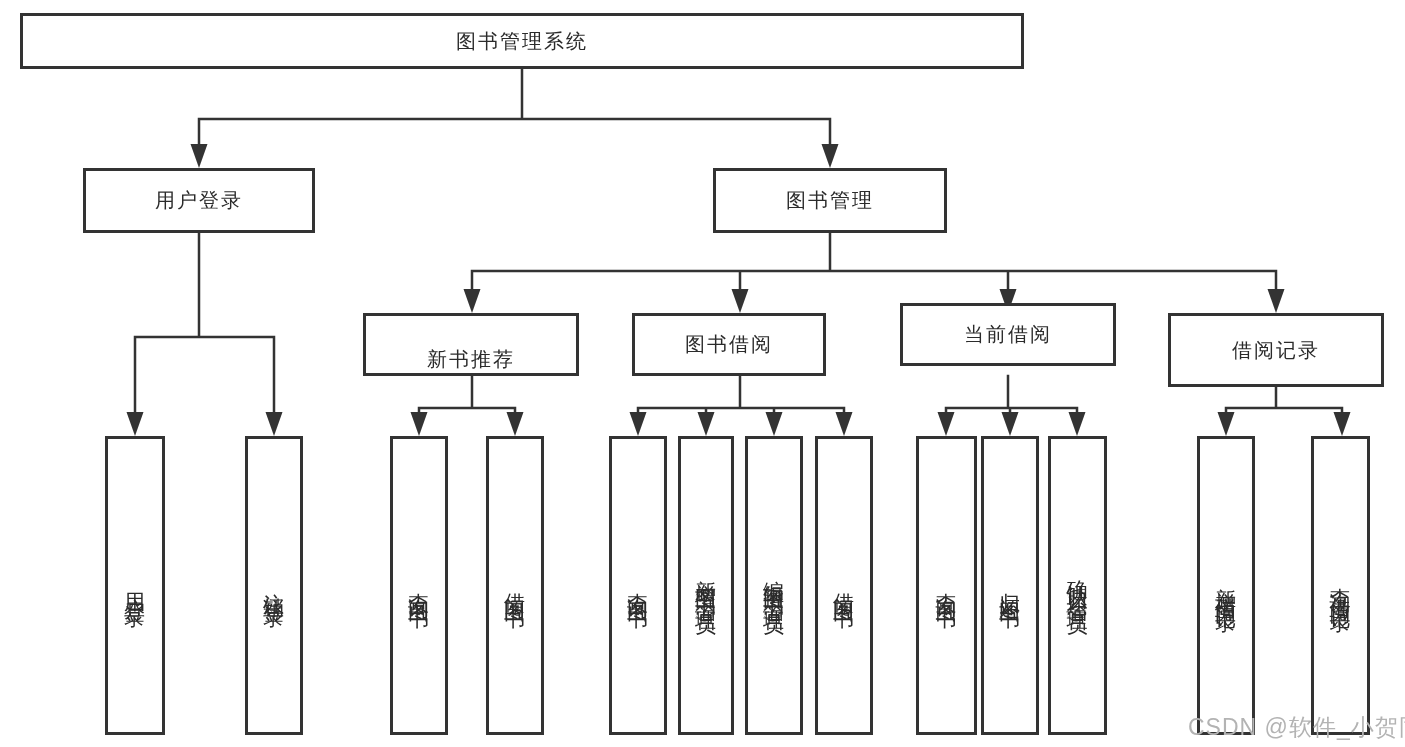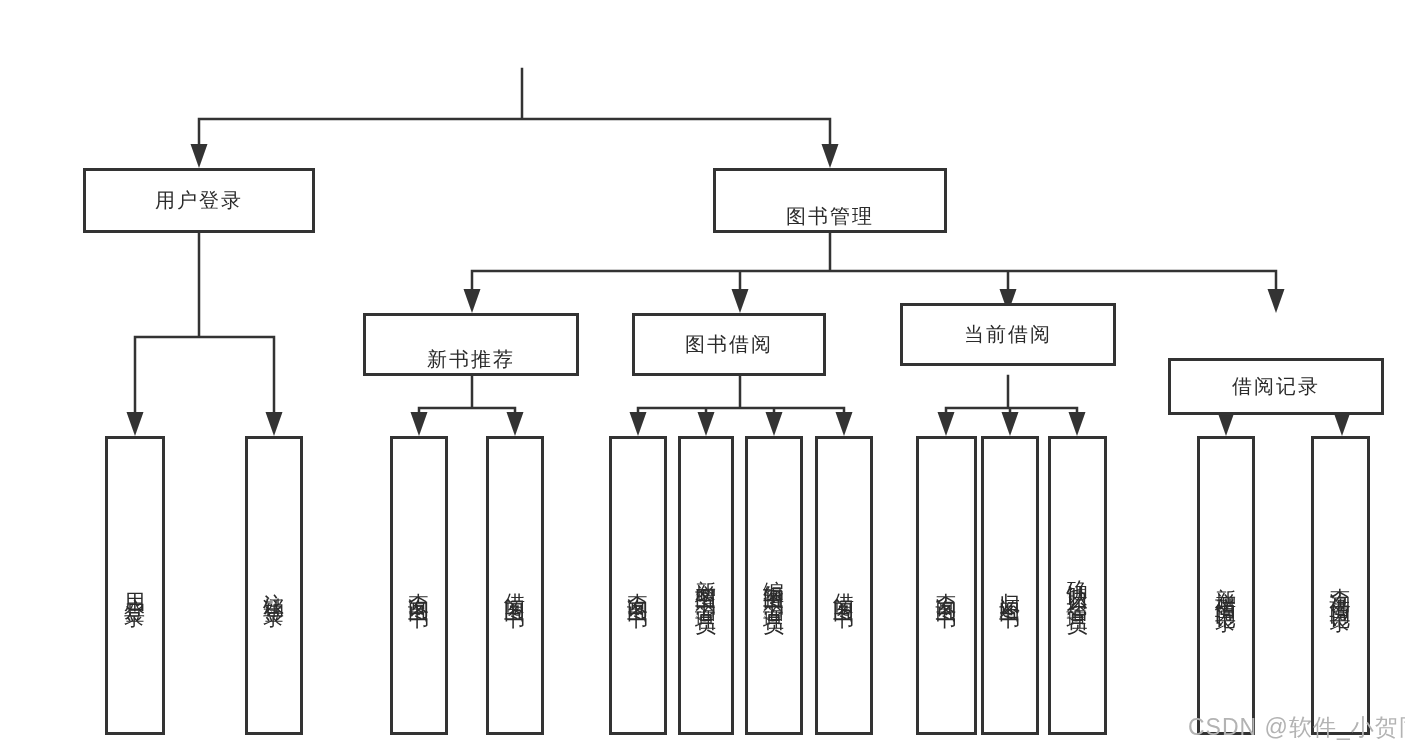--- a/index.html
+++ b/index.html
@@ -109,38 +109,41 @@
       <polygon points="765.5,412 782.5,412 774,436"></polygon>
       <polygon points="835.5,412 852.5,412 844,436"></polygon>
       <polygon points="937.5,412 954.5,412 946,436"></polygon>
       <polygon points="1001.5,412 1018.5,412 1010,436"></polygon>
       <polygon points="1068.5,412 1085.5,412 1077,436"></polygon>
       <polygon points="1217.5,412 1234.5,412 1226,436"></polygon>
       <polygon points="1333.5,412 1350.5,412 1342,436"></polygon>
     </g>
   </svg>
 
+  <div class="box h" style="left:20px; top:13px; width:1004px; height:56px;">
+    <span>图书管理系统</span>
+  </div>
 
   <div class="box h" style="left:83px; top:168px; width:232px; height:65px;">
     <span>用户登录</span>
   </div>
-  <div class="box h" style="left:713px; top:168px; width:234px; height:65px;align-items:flex-end;">
+  <div class="box h" style="left:713px; top:168px; width:234px; height:65px;">
     <span>图书管理</span>
   </div>
 
   <div class="box h" style="left:363px; top:313px; width:216px; height:63px;align-items:flex-end;">
     <span>新书推荐</span>
   </div>
   <div class="box h" style="left:632px; top:313px; width:194px; height:63px;">
     <span>图书借阅</span>
   </div>
   <div class="box h" style="left:900px; top:303px; width:216px; height:63px;">
     <span>当前借阅</span>
   </div>
-  <div class="box h" style="left:1168px; top:313px; width:216px; height:57px;margin-top:45px;">
+  <div class="box h" style="left:1168px; top:313px; width:216px; height:74px;">
     <span>借阅记录</span>
   </div>
 
   <div class="box v" style="left:105px; top:436px; width:60px; height:299px;">
     <span>用户登录</span>
   </div>
   <div class="box v" style="left:245px; top:436px; width:58px; height:299px;">
     <span>注销登录</span>
   </div>
   <div class="box v" style="left:390px; top:436px; width:58px; height:299px;">

